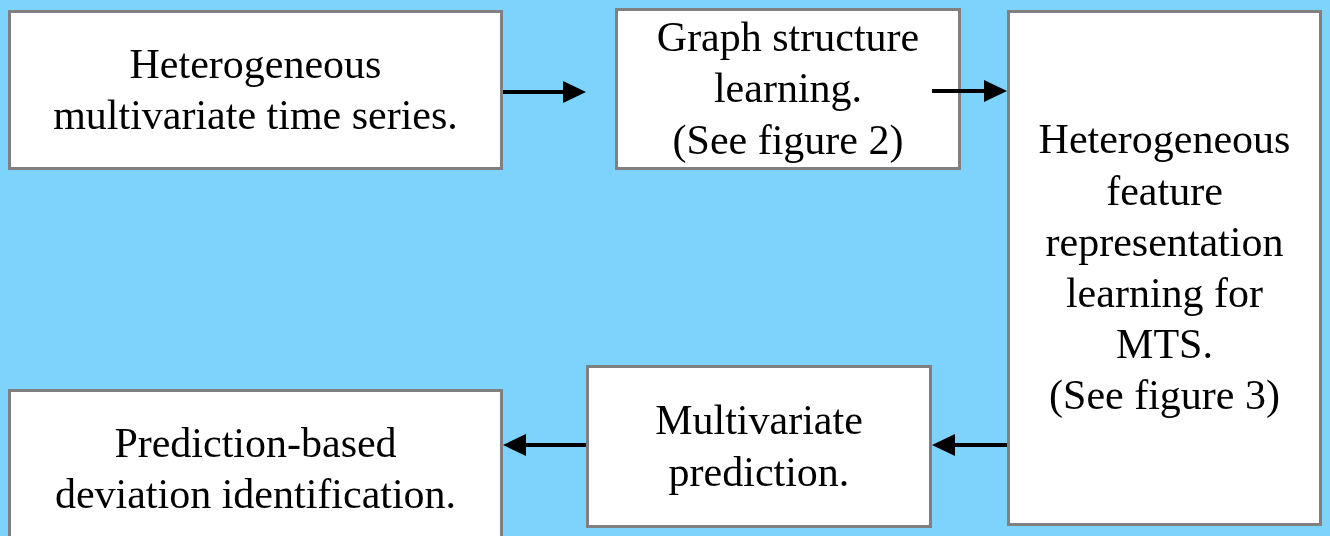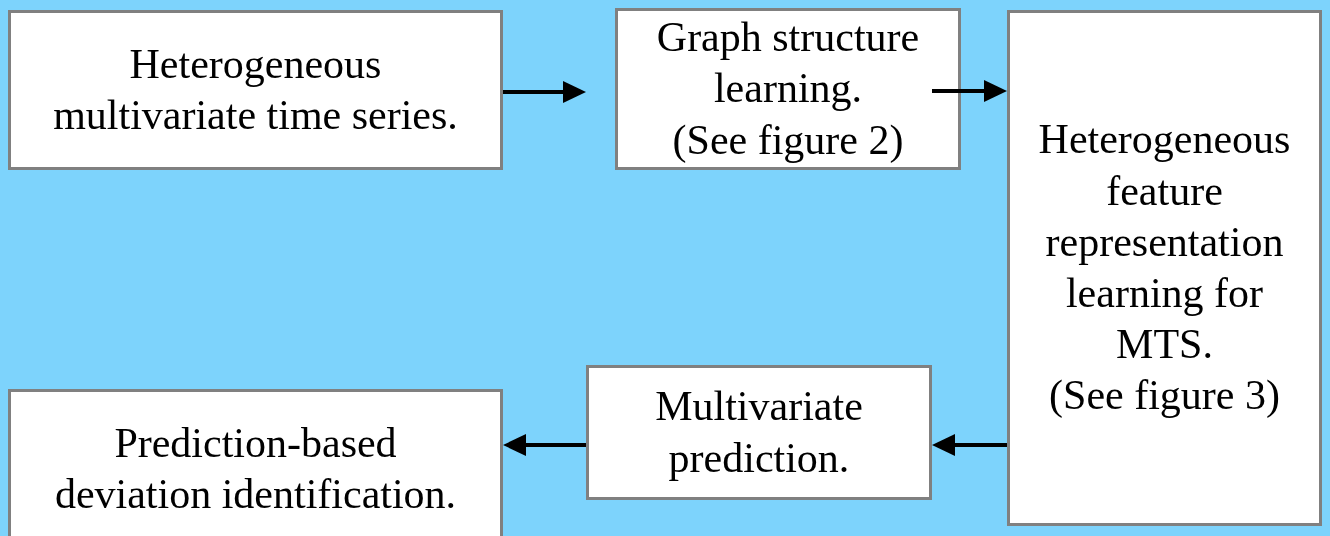--- a/index.html
+++ b/index.html
@@ -25,21 +25,21 @@
     white-space: pre-line;
     text-align: center;
     font-size: 42px;
     line-height: 1.22;
     color: #000000;
   }
   
   #box-a { left: 8px;    top: 10px;  width: 495px; height: 160px; }
   #box-b { left: 586px;  top: 8px;   width: 346px; height: 162px; margin-left: 29px; }
   #box-c { left: 1007px; top: 10px;  width: 315px; height: 516px; }
-  #box-d { left: 586px;  top: 365px; width: 346px; height: 135px; }
+  #box-d { left: 586px;  top: 365px; width: 346px; height: 163px; }
   #box-e { left: 8px;    top: 389px; width: 495px; height: 160px; }
   .arrow { position: absolute; display: block; }
 </style>
 </head>
 <body>
 
 <div class="canvas">
 
   <div class="node" id="box-a">
     <div class="label">Heterogeneous

